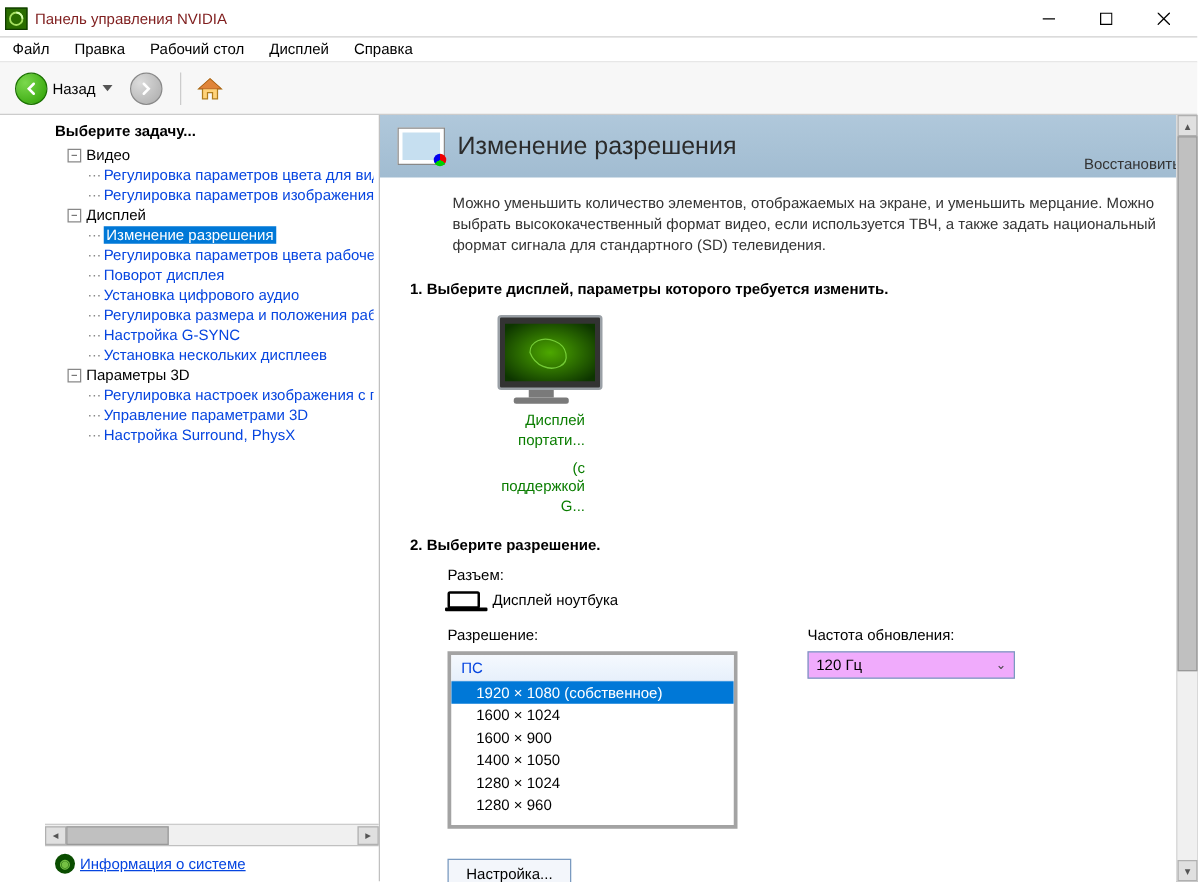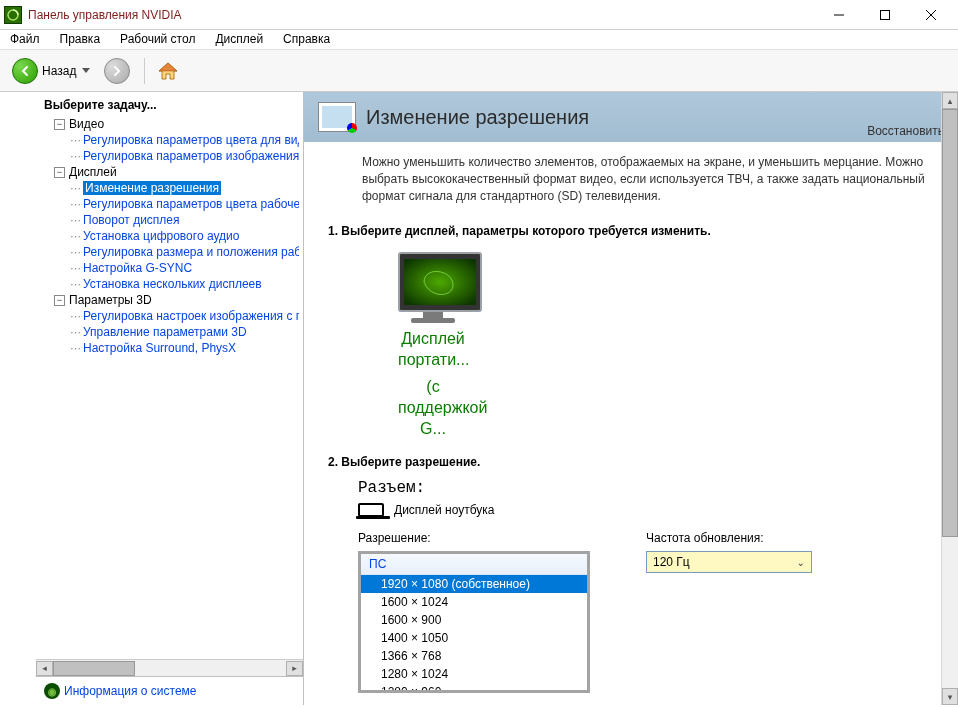--- a/index.html
+++ b/index.html
@@ -35,56 +35,56 @@
 .tree-label.group { color: #000; cursor: default; }
 .tree-label.selected { background: #0078d7; color: #fff; padding: 0 2px; }
 .tree-indent1 { padding-left: 14px; }
 .tree-indent2 { padding-left: 30px; }
 .tree-hscroll { height: 17px; background: #f0f0f0; border-top: 1px solid #ccc; display: flex; align-items: center; }
 .hscroll-btn { width: 17px; height: 15px; background: #e0e0e0; border: 1px solid #b0b0b0; display: flex; align-items: center; justify-content: center; font-size: 9px; color: #555; }
 .hscroll-track { flex: 1; height: 15px; position: relative; }
 .hscroll-thumb { position: absolute; top: 0; left: 0; width: 35%; height: 100%; background: #c0c0c0; border: 1px solid #999; }
 .sys-info { padding: 6px 8px; border-top: 1px solid #c0c0c0; display: flex; align-items: center; gap: 4px; }
 .sys-info-icon { width: 16px; height: 16px; border-radius: 50%; background: #0a4d00; display: flex; align-items: center; justify-content: center; color: #75c043; font-size: 10px; font-weight: bold; }
-.sys-info-link { color: #0645e0; font-size: 12px; cursor: pointer; }
+.sys-info-link { color: #0645e0; text-decoration: underline; font-size: 12px; cursor: pointer; }
 
 .content { flex: 1; position: relative; overflow: hidden; }
 .content-inner { overflow: auto; height: 100%; }
 .banner { height: 50px; background: linear-gradient(to bottom, #b0c8db 0%, #a1bcd1 100%); display: flex; align-items: center; padding: 0 14px; position: relative; }
 .banner-icon { width: 38px; height: 30px; background: #fff; border: 1px solid #888; margin-right: 10px; display: flex; align-items: center; justify-content: center; position: relative; }
 .banner-icon-inner { width: 30px; height: 22px; background: #c6dff0; position: relative; }
 .banner-corner { position: absolute; bottom: -2px; right: -2px; width: 10px; height: 10px; border-radius: 50%; background: conic-gradient(#e00 0 120deg, #0c0 120deg 240deg, #00e 240deg 360deg); }
 .banner-title { font-size: 20px; color: #2b2b2b; font-weight: normal; }
 .banner-restore { position: absolute; right: 14px; bottom: 4px; font-size: 12px; color: #333; cursor: pointer; }
 
 .desc { padding: 12px 24px 12px 58px; font-size: 12px; color: #333; line-height: 1.4; }
 
 .section { padding: 8px 24px 8px 24px; }
 .section-heading { font-weight: bold; font-size: 12px; margin-bottom: 10px; }
 
 .display-thumb-wrap { padding: 4px 0 0 70px; width: 140px; text-align: center; }
 .monitor { width: 84px; height: 60px; background: #333; border: 2px solid #9aa0a6; border-radius: 3px; margin: 0 auto; display: flex; align-items: center; justify-content: center; position: relative; }
 .monitor-screen { width: 72px; height: 46px; background: radial-gradient(ellipse at center, #4da800 0%, #0d3500 90%); }
 .monitor-stand { width: 20px; height: 6px; background: #7a7a7a; margin: 0 auto; }
 .monitor-base { width: 44px; height: 5px; background: #7a7a7a; margin: 0 auto; border-radius: 2px; }
-.display-name { font-size: 16px; color: #0a7d00; margin-top: 6px; line-height: 1.3; cursor: pointer; }
-
-.field-row { margin: 6px 0 6px 30px; font-size: 16px; font-family: Liberation Mono, monospace; }
+.display-name { font-size: 12px; color: #0a7d00; margin-top: 6px; line-height: 1.3; cursor: pointer; text-align: right; }
+
+.field-row { margin: 6px 0 6px 30px; font-size: 12px; }
 .connector { display: flex; align-items: center; gap: 10px; margin-left: 30px; margin-top: 6px; margin-bottom: 14px; }
 .laptop-icon { width: 26px; height: 14px; border: 2px solid #000; border-radius: 2px; position: relative; }
 .laptop-icon::after { content: ""; position: absolute; bottom: -4px; left: -4px; width: 34px; height: 3px; background: #000; border-radius: 1px; }
 
 .two-col { display: flex; gap: 56px; margin-top: 6px; }
 .col { }
 .col-label { font-size: 12px; margin-bottom: 6px; margin-left: 30px; }
 .res-list { width: 232px; height: 142px; border: 3px solid #a3a3a3; margin-left: 30px; overflow-y: scroll; overflow-x: hidden; background: #fff; }
 .res-group { font-size: 12px; color: #0645e0; padding: 3px 8px; background: linear-gradient(#f5f9fe, #e7f0fb); border-bottom: 1px solid #d7e5f5; }
 .res-item { font-size: 12px; padding: 2px 20px; cursor: pointer; }
 .res-item.selected { background: #0078d7; color: #fff; }
-.refresh-select { width: 166px; height: 22px; border: 1px solid #7a9ac0; background: #fef9c3; display: flex; align-items: center; justify-content: space-between; padding: 0 6px; font-size: 12px; cursor: pointer; }
+.refresh-select { width: 166px; height: 22px; border: 1px solid #7a9ac0; background: #f0abfc; display: flex; align-items: center; justify-content: space-between; padding: 0 6px; font-size: 12px; cursor: pointer; }
 .refresh-arrow { font-size: 10px; color: #444; }
 
 .cfg-btn { margin: 24px 0 12px 30px; padding: 4px 14px; border: 1px solid #7a9ac0; background: #f3f6fb; font-size: 12px; cursor: pointer; }
 
 .vscroll { position: absolute; right: 0; top: 0; width: 17px; height: 100%; background: #f0f0f0; border-left: 1px solid #d8d8d8; display: flex; flex-direction: column; }
 .vscroll-btn { height: 17px; background: #e0e0e0; border: 1px solid #b0b0b0; display: flex; align-items: center; justify-content: center; font-size: 9px; color: #555; }
 .vscroll-track { flex: 1; position: relative; }
 .vscroll-thumb { position: absolute; top: 0; left: 0; width: 100%; height: 74%; background: #c0c0c0; border: 1px solid #999; }
 </style>
 </head>
@@ -270,21 +270,20 @@
 
         <div class="two-col">
           <div class="col">
             <div class="col-label">Разрешение:</div>
             <div class="res-list" id="res-list">
                 <div class="res-group">ПС</div>
                 <div class="res-item selected">1920 × 1080 (собственное)</div>
                 <div class="res-item">1600 × 1024</div>
                 <div class="res-item">1600 × 900</div>
                 <div class="res-item">1400 × 1050</div>
-                <div class="res-item">1366 × 768</div>
                 <div class="res-item">1280 × 1024</div>
                 <div class="res-item">1280 × 960</div>
               </div>
           </div>
           <div class="col">
             <div class="col-label" style="margin-left:0">Частота обновления:</div>
             <div class="refresh-select">
               <span>120 Гц</span>
               <span class="refresh-arrow">⌄</span>
             </div>

